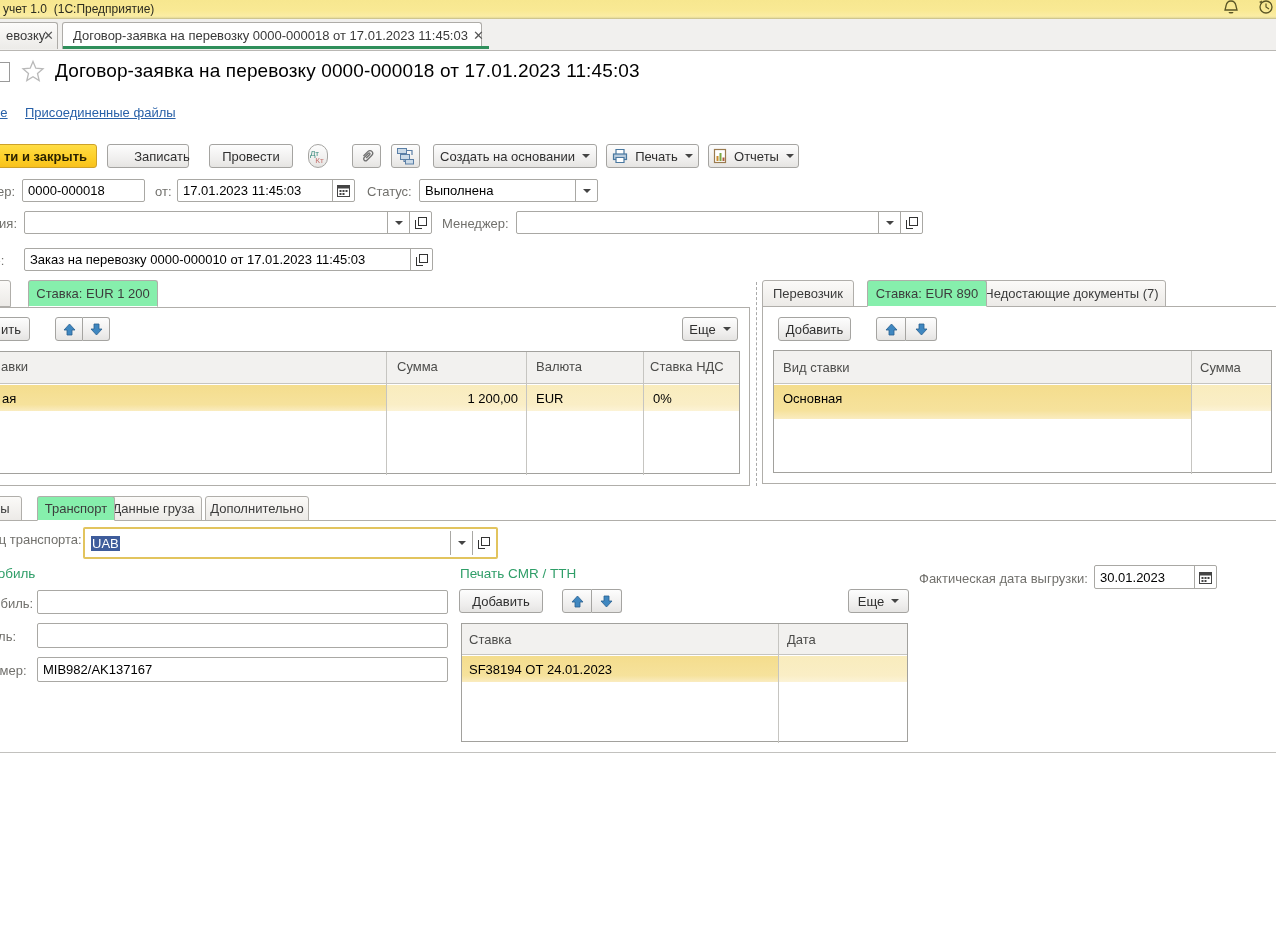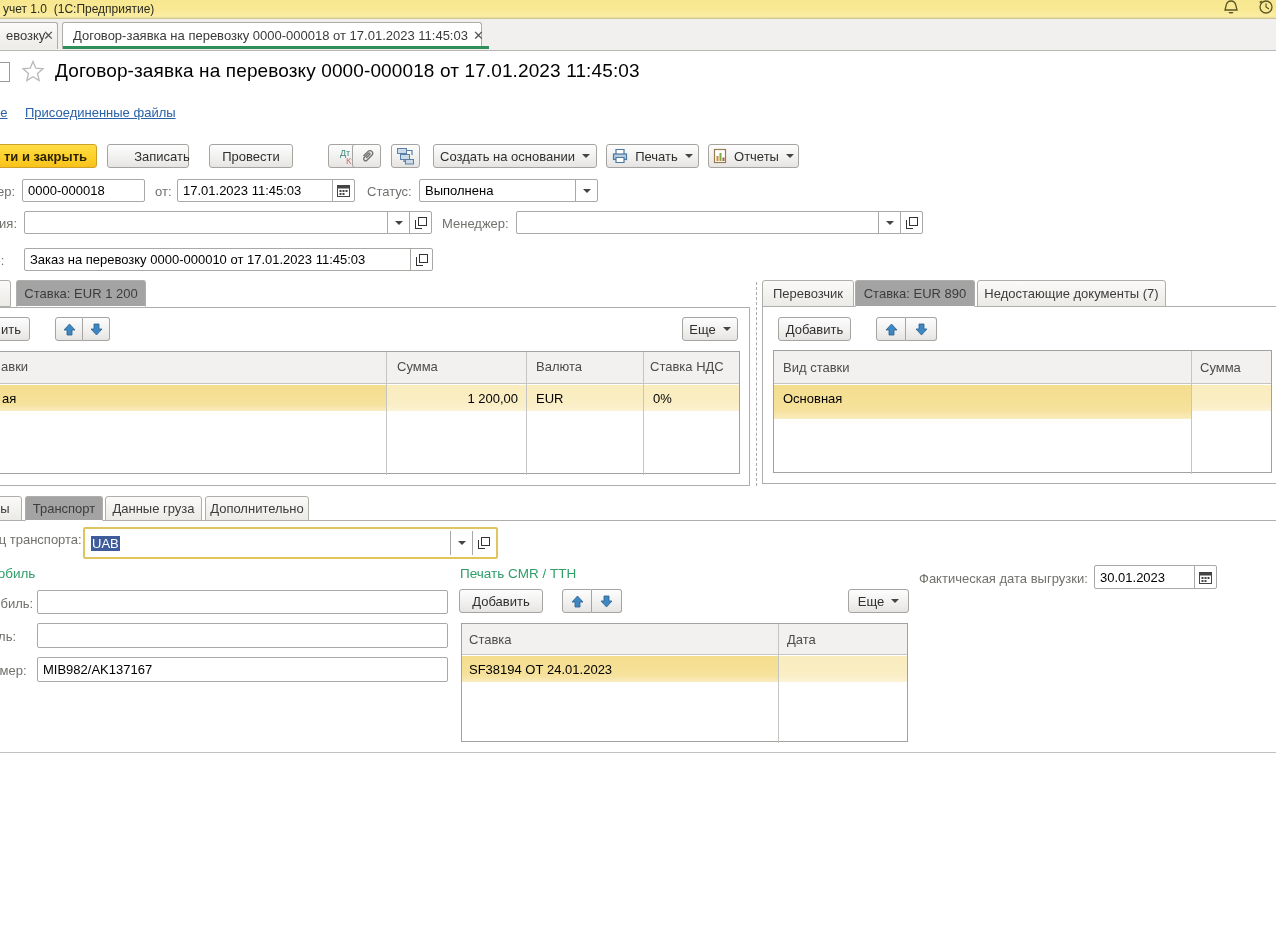--- a/index.html
+++ b/index.html
@@ -41,21 +41,21 @@
     linear-gradient(#333,#333) 0 11px/7px 1px no-repeat; }
   
   .tbl { position:absolute; background:#fff; border:1px solid #a2a19d; }
   .thead { position:absolute; left:0; top:0; right:0; height:29px; background:#f2f1ef; border-bottom:1px solid #c6c5c1; color:#4c4c4a; }
   .thead span { position:absolute; top:7px; }
   .vsep { position:absolute; top:0; width:1px; background:#c6c5c1; z-index:2; }
   .rowdeep { background:linear-gradient(#f4dd8d,#f6e29c 75%,#faecc0); }
   .rowlight { background:linear-gradient(#f9ecbd,#faeec6 75%,#fcf3d6); }
   
   .ptab { position:absolute; height:27px; background:linear-gradient(#fbfaf8,#eceae7); border:1px solid #b0aeaa; border-radius:3px 3px 0 0; font-size:13px; color:#3c3c3c; display:flex; align-items:center; justify-content:center; }
-  .ptab.active { background:#a3a3a3; border-bottom:1px solid #fff; z-index:3; }
+  .ptab.active { background:#86efac; border-bottom:1px solid #fff; z-index:3;margin-left:12px; }
   .gbox { position:absolute; border:1px solid #b0aeaa; border-top:1px solid #b0aeaa; background:#fff; }
   .green { position:absolute; color:#2f9e68; font-size:13.5px; white-space:nowrap; }
   
   .abtn { position:absolute; width:29px; height:24px; background:linear-gradient(#fdfdfd,#eeedec 70%,#e5e4e2); border:1px solid #a5a4a1; display:flex; align-items:center; justify-content:center; }
   .up { border-radius:3px 0 0 3px; }
   .dn { border-radius:0 3px 3px 0; border-left:none; }
 </style>
 </head>
 <body>
 <div class="abs" id="topbar">
@@ -75,21 +75,21 @@
 <svg class="abs" style="left:21px;top:59px;" width="24" height="24" viewBox="0 0 24 24">
     <path d="M12 2.5 L14.8 9.2 L22 9.8 L16.5 14.5 L18.2 21.5 L12 17.7 L5.8 21.5 L7.5 14.5 L2 9.8 L9.2 9.2 Z" fill="#fff" stroke="#b9b9b9" stroke-width="1.3"></path>
   </svg>
 <div class="abs" id="title" style="letter-spacing:0.12px;">Договор-заявка на перевозку 0000-000018 от 17.01.2023 11:45:03</div>
 <span class="abs navlink" style="left:-52px; top:105px;">Основное</span>
 <span class="abs navlink" style="left:25px; top:105px;">Присоединенные файлы</span>
 
 <div class="btn ybtn" style="left:-18px; top:144px; width:115px; justify-content:flex-end; padding-right:9px;">ти и закрыть</div>
 <div class="btn" style="left:107px; top:144px; width:82px;padding-left:28px;">Записать</div>
 <div class="btn" style="left:209px; top:144px; width:84px;">Провести</div>
-<div class="btn" style="left:328px; top:144px; width:41px;">
+<div class="btn" style="left:308px; top:144px; width:20px;border-radius:11px;">
     <svg width="20" height="19" viewBox="0 0 20 19">
       <text x="1" y="9" font-size="9" fill="#37897b" font-family="Liberation Sans">Дт</text>
       <text x="7" y="17" font-size="9" fill="#c4726f" font-family="Liberation Sans">Кт</text>
     </svg>
   </div>
 <div class="btn" style="left:352px; top:144px; width:29px;">
     <svg width="18" height="18" viewBox="0 0 18 18">
       <g transform="rotate(45 9 9)">
         <path d="M6.5 11.5 L6.5 5 a2.7 2.7 0 0 1 5.4 0 L11.9 12 a1.9 1.9 0 0 1 -3.8 0 L8.1 6 a0.9 0.9 0 0 1 1.8 0 L9.9 11" fill="none" stroke="#6f6f6f" stroke-width="1.3"></path>
       </g>

